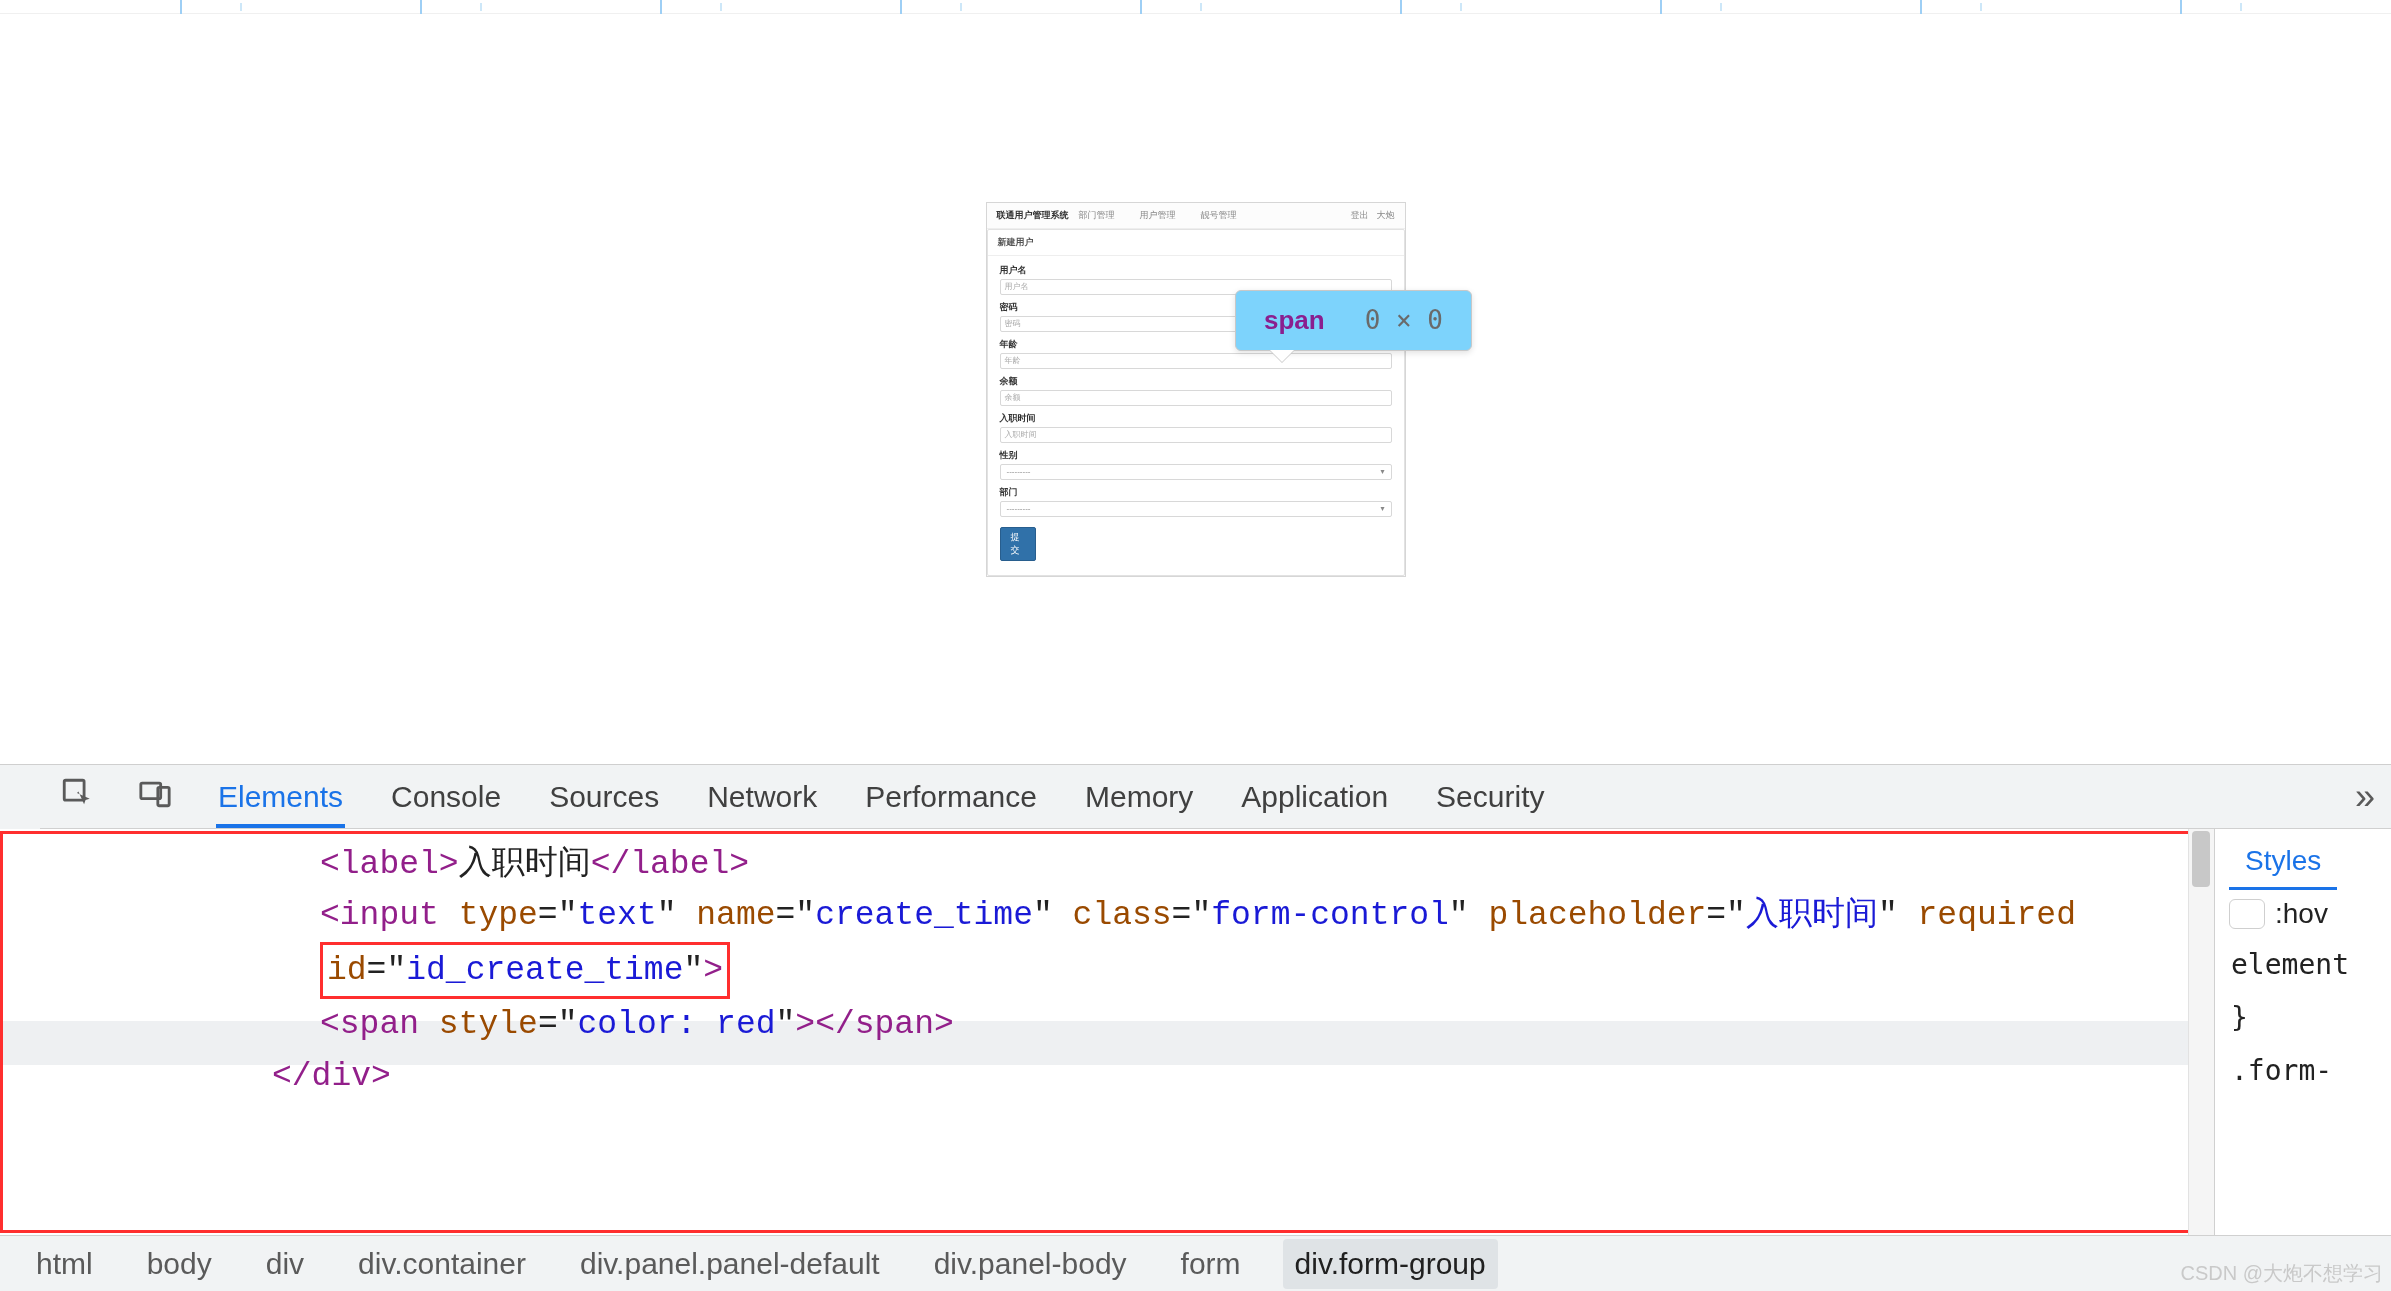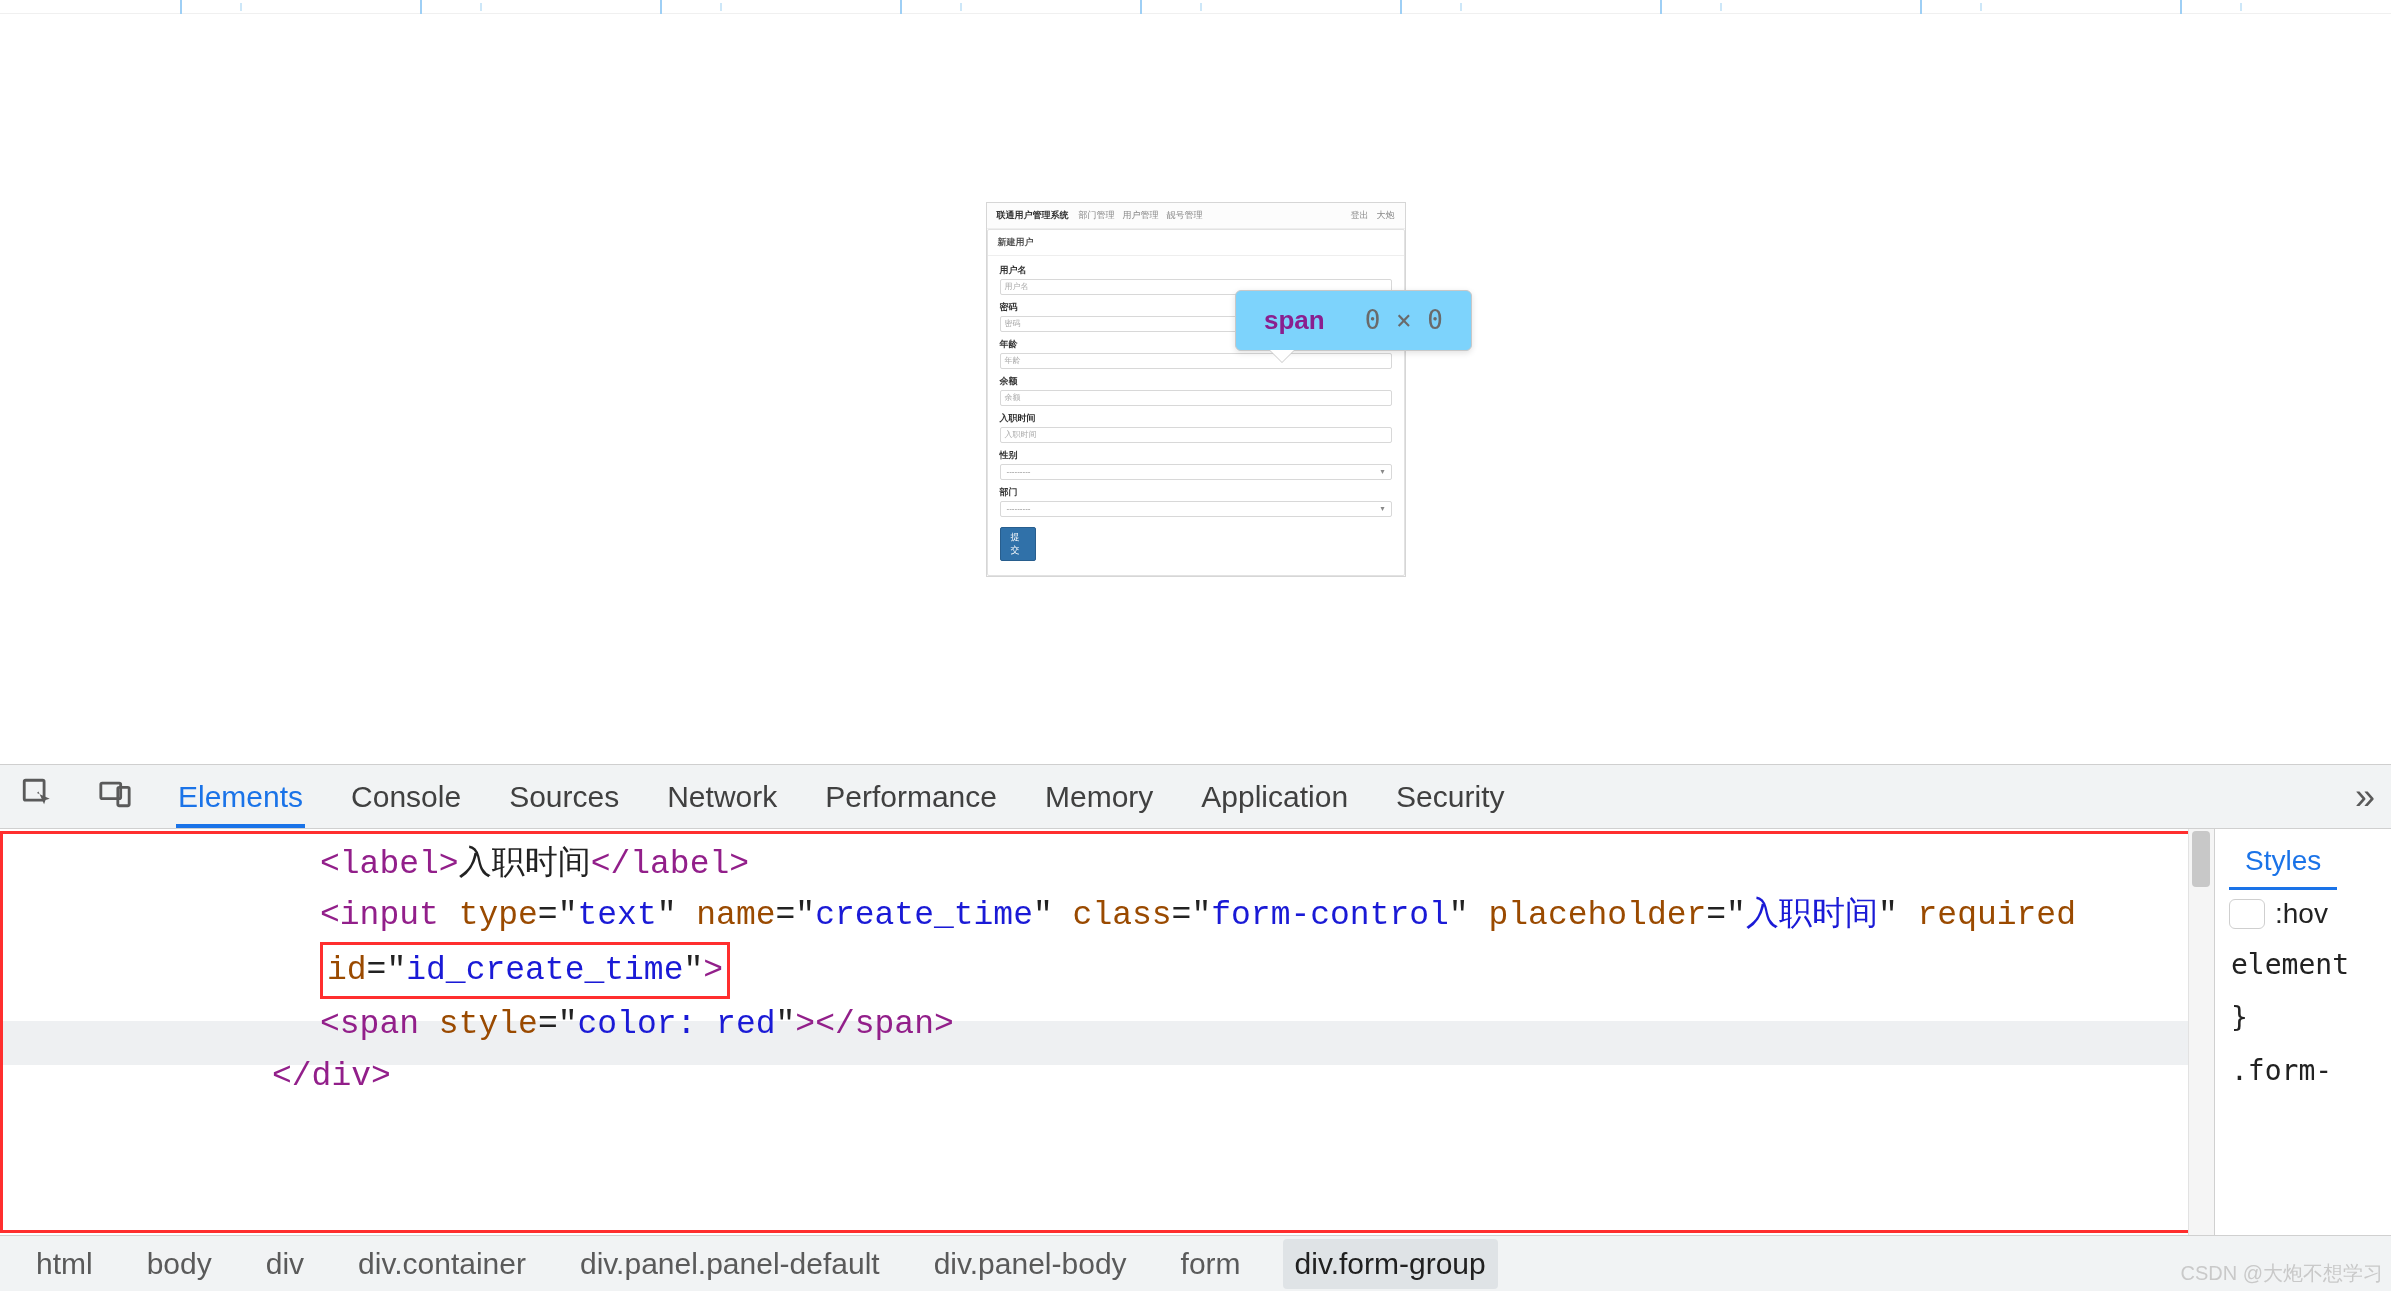--- a/index.html
+++ b/index.html
@@ -10,40 +10,40 @@
   
   .ruler { height: 14px; background: #fff; position: relative; border-bottom: 1px solid #f0f0f0; }
   .ruler .tick { position: absolute; top: 0; width: 2px; height: 14px; background: #9ecff5; }
   .ruler .tick.fine { height: 8px; top: 3px; background: #cde7f8; }
 
   
   .viewport { flex: 0 0 750px; display: flex; align-items: center; justify-content: center; background: #fff; position: relative; }
   .mini { width: 420px; border: 1px solid #d6d6d6; background: #fcfcfc; font-size: 9px; color: #555; position: relative; }
   .mini-header { display: flex; align-items: center; padding: 6px 10px; border-bottom: 1px solid #eee; gap: 10px; }
   .mini-brand { font-weight: 600; color: #333; }
-  .mini-nav { display: flex; gap: 8px; color: #888; }
+  .mini-nav { display: flex; gap: 25px; color: #888; }
   .mini-right { margin-left: auto; display: flex; gap: 8px; color: #888; }
   .mini-panel { border: 1px solid #e2e2e2; border-radius: 2px; background: #fff; }
   .mini-phead { padding: 6px 10px; border-bottom: 1px solid #eee; font-weight: 600; }
   .mini-body { padding: 8px 12px 14px; display: flex; flex-direction: column; gap: 6px; }
   .mini-fg label { display: block; font-weight: 600; color: #333; margin-bottom: 2px; }
   .mini-input { width: 100%; height: 16px; border: 1px solid #d8d8d8; border-radius: 2px; padding: 0 4px; font-size: 8px; color: #aaa; display: flex; align-items: center; background: #fff; }
   .mini-select { width: 100%; height: 16px; border: 1px solid #d8d8d8; border-radius: 2px; font-size: 8px; color: #888; display: flex; align-items: center; justify-content: space-between; padding: 0 6px; }
   .mini-submit { margin-top: 4px; background: #3071a9; color: #fff; border: 1px solid #285e8e; border-radius: 2px; padding: 3px 10px; width: 36px; display: flex; align-items: center; justify-content: center; }
 
   
   .hover-tip { position: absolute; left: 1235px; top: 276px; background: #7dd3fc; border: 1px solid #c8c8c8; border-radius: 6px; box-shadow: 0 2px 6px rgba(0,0,0,.12); padding: 14px 28px; display: flex; gap: 40px; align-items: baseline; font-size: 26px; }
   .hover-tip .tag { color: #8a1f8f; font-weight: 600; }
   .hover-tip .dims { color: #6a6a6a; font-family: Consolas, monospace; text-align: right; }
   .hover-tip::after { content: ""; position: absolute; left: 34px; bottom: -12px; width: 0; height: 0; border-left: 12px solid transparent; border-right: 12px solid transparent; border-top: 12px solid #fff; filter: drop-shadow(0 1px 0 #c8c8c8); }
 
   
   .devtools { flex: 1; display: flex; flex-direction: column; border-top: 1px solid #cfcfcf; background: #f1f3f4; min-height: 0; }
 
-  .tabbar { height: 64px; display: flex; align-items: center; padding: 0 20px; gap: 44px; background: #f1f3f4; border-bottom: 1px solid #d0d0d0; font-size: 30px; color: #404040; }
+  .tabbar { height: 64px; display: flex; align-items: center; padding: 0 20px; gap: 44px; background: #f1f3f4; border-bottom: 1px solid #d0d0d0; font-size: 30px; color: #404040; margin-left: 40px; }
   .tabbar .tool-icon { color: #5a5a5a; cursor: pointer; }
   .tabbar .tool-icon svg { width: 34px; height: 34px; }
   .tabbar .tab { cursor: pointer; padding: 14px 2px; }
   .tabbar .tab.active { color: #1a73e8; border-bottom: 4px solid #1a73e8; padding-bottom: 10px; }
   .tabbar .more { margin-left: auto; font-size: 36px; color: #5a5a5a; cursor: pointer; letter-spacing: -4px; }
 
   .panels { flex: 1; display: flex; min-height: 0; }
 
   .elements-wrap { flex: 1; position: relative; background: #fff; min-width: 0; }
   .redbox { position: absolute; inset: 2px 6px 2px 0; border: 3px solid #ff2e2e; pointer-events: none; }

